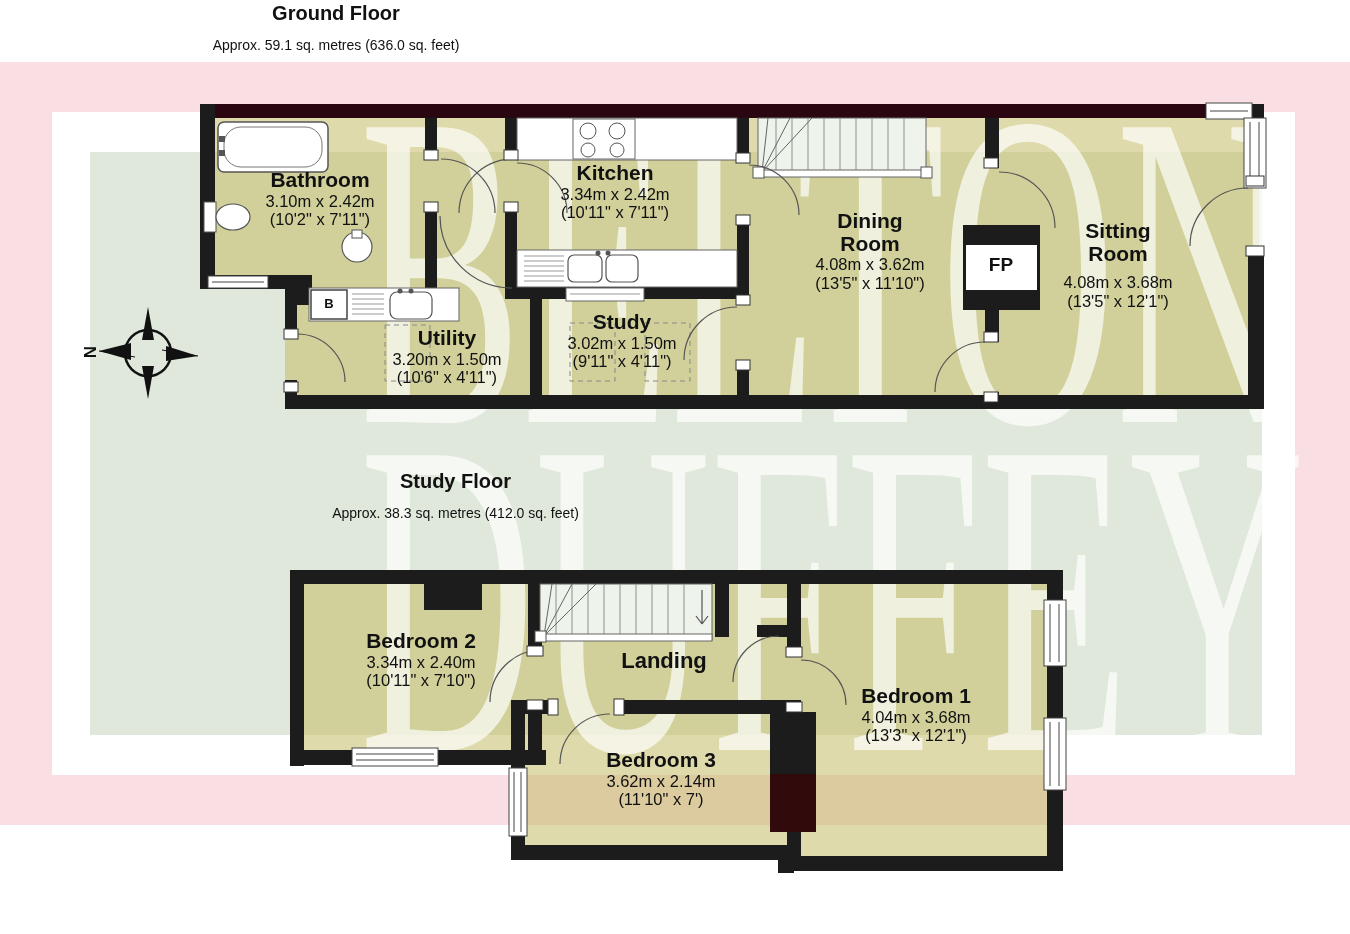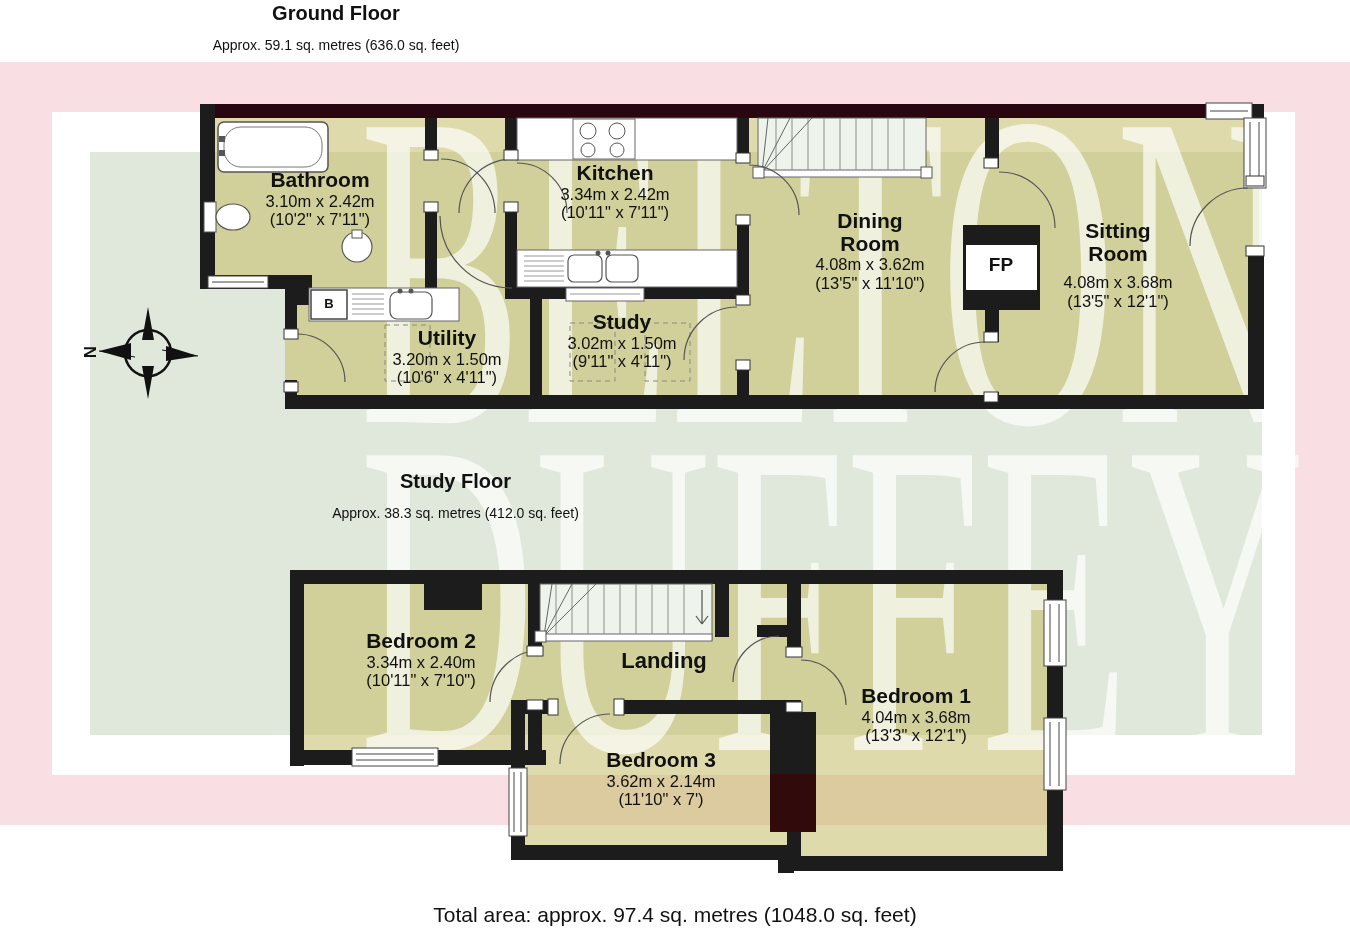--- a/index.html
+++ b/index.html
@@ -344,15 +344,14 @@
     <div class="room-dims">4.04m x 3.68m</div>
     <div class="room-dims">(13'3" x 12'1")</div>
   </div>
 
   <div class="room-label" style="left:556px;top:749px;width:210px">
     <div class="room-name">Bedroom 3</div>
     <div class="room-dims">3.62m x 2.14m</div>
     <div class="room-dims">(11'10" x 7')</div>
   </div>
 
-  <div class="total-line">Total area: approx. 97.4 sq. metres (1048.0 sq. feet)</div>
 
 </div>
 
 </body></html>

